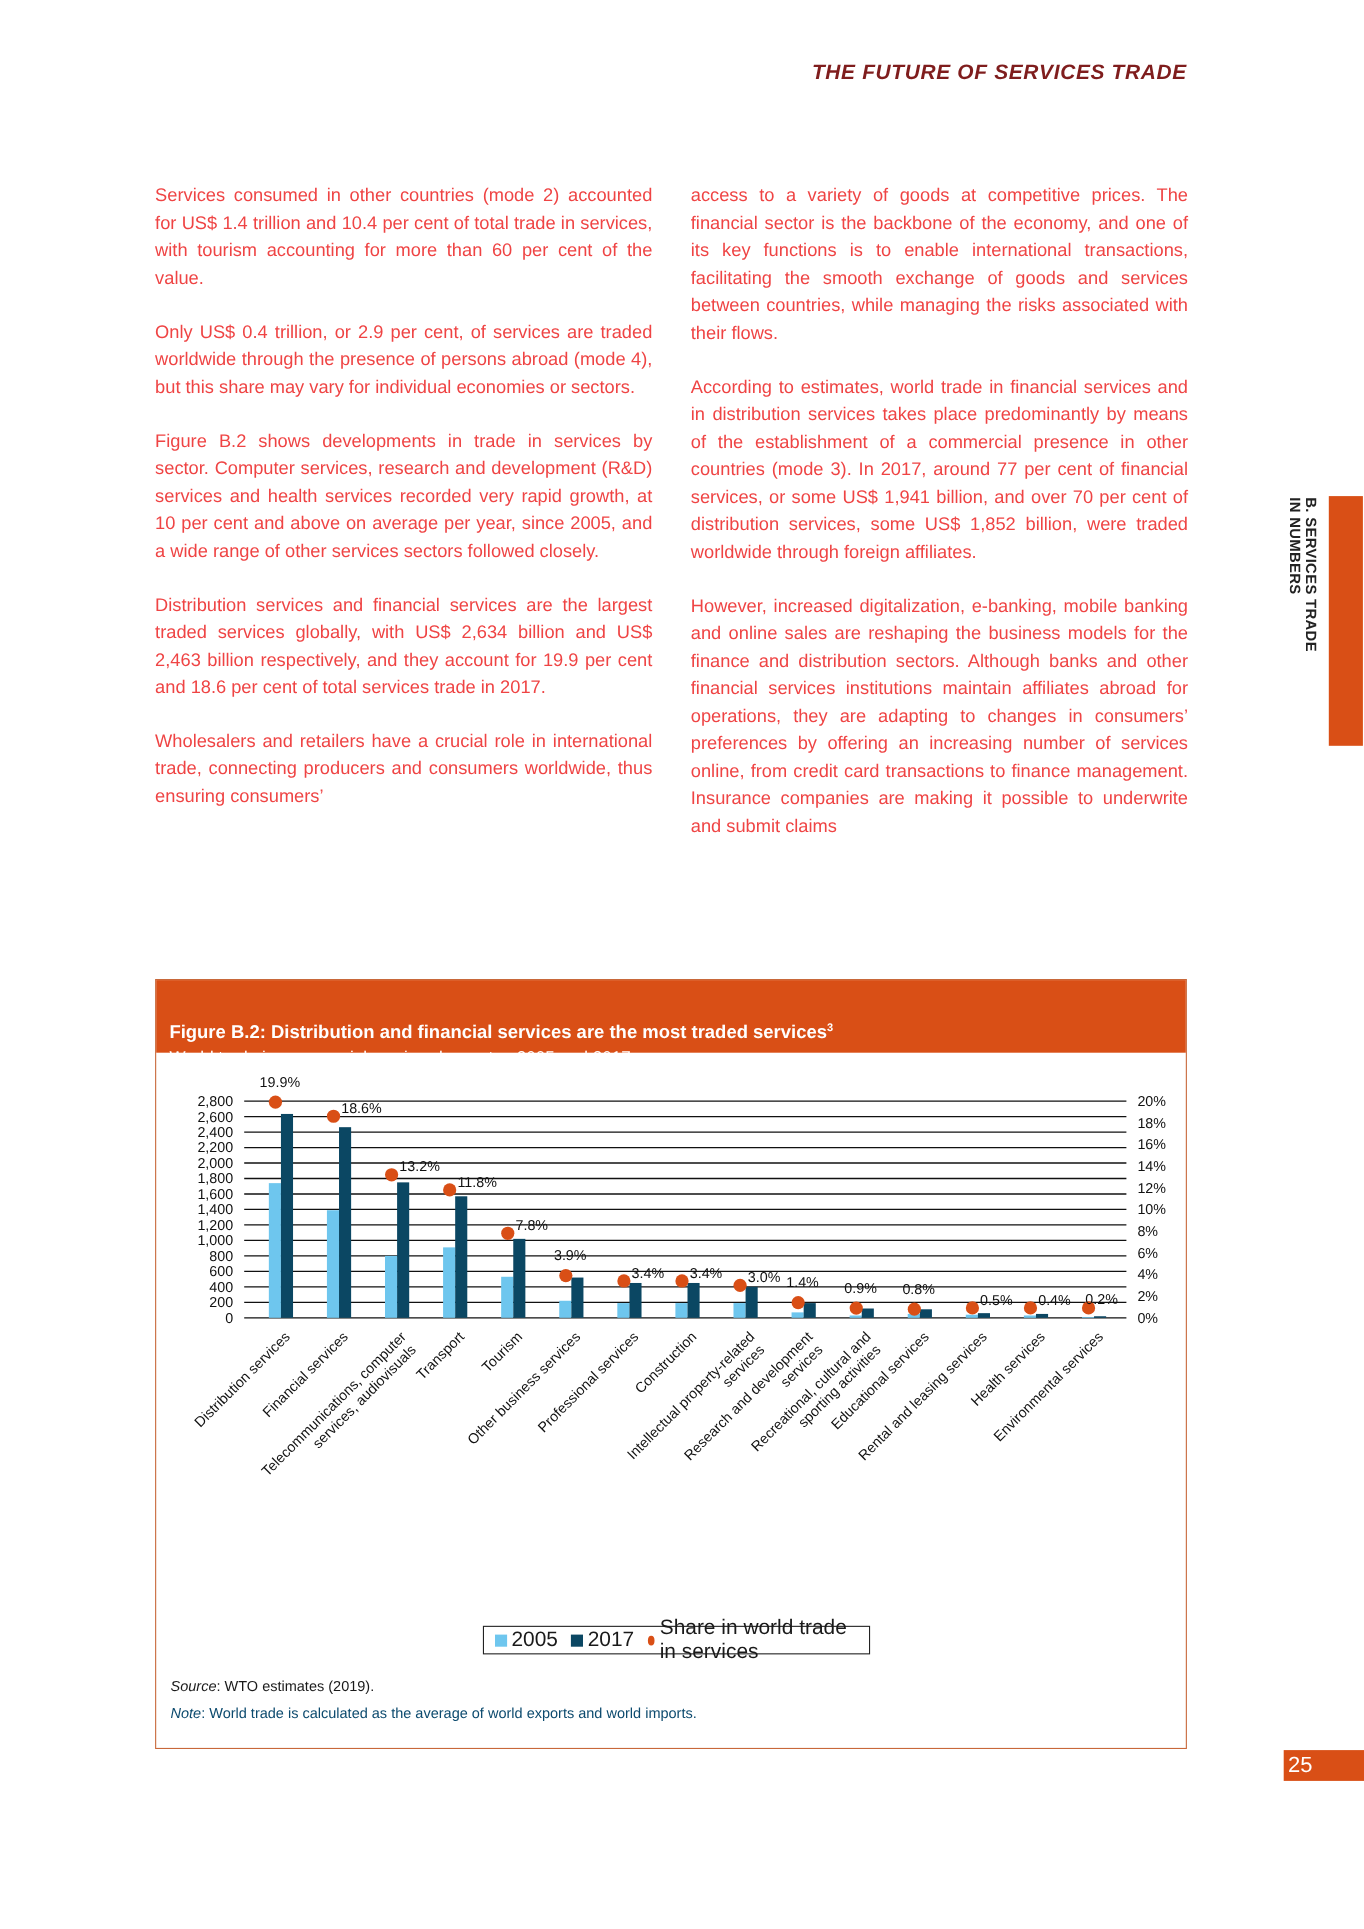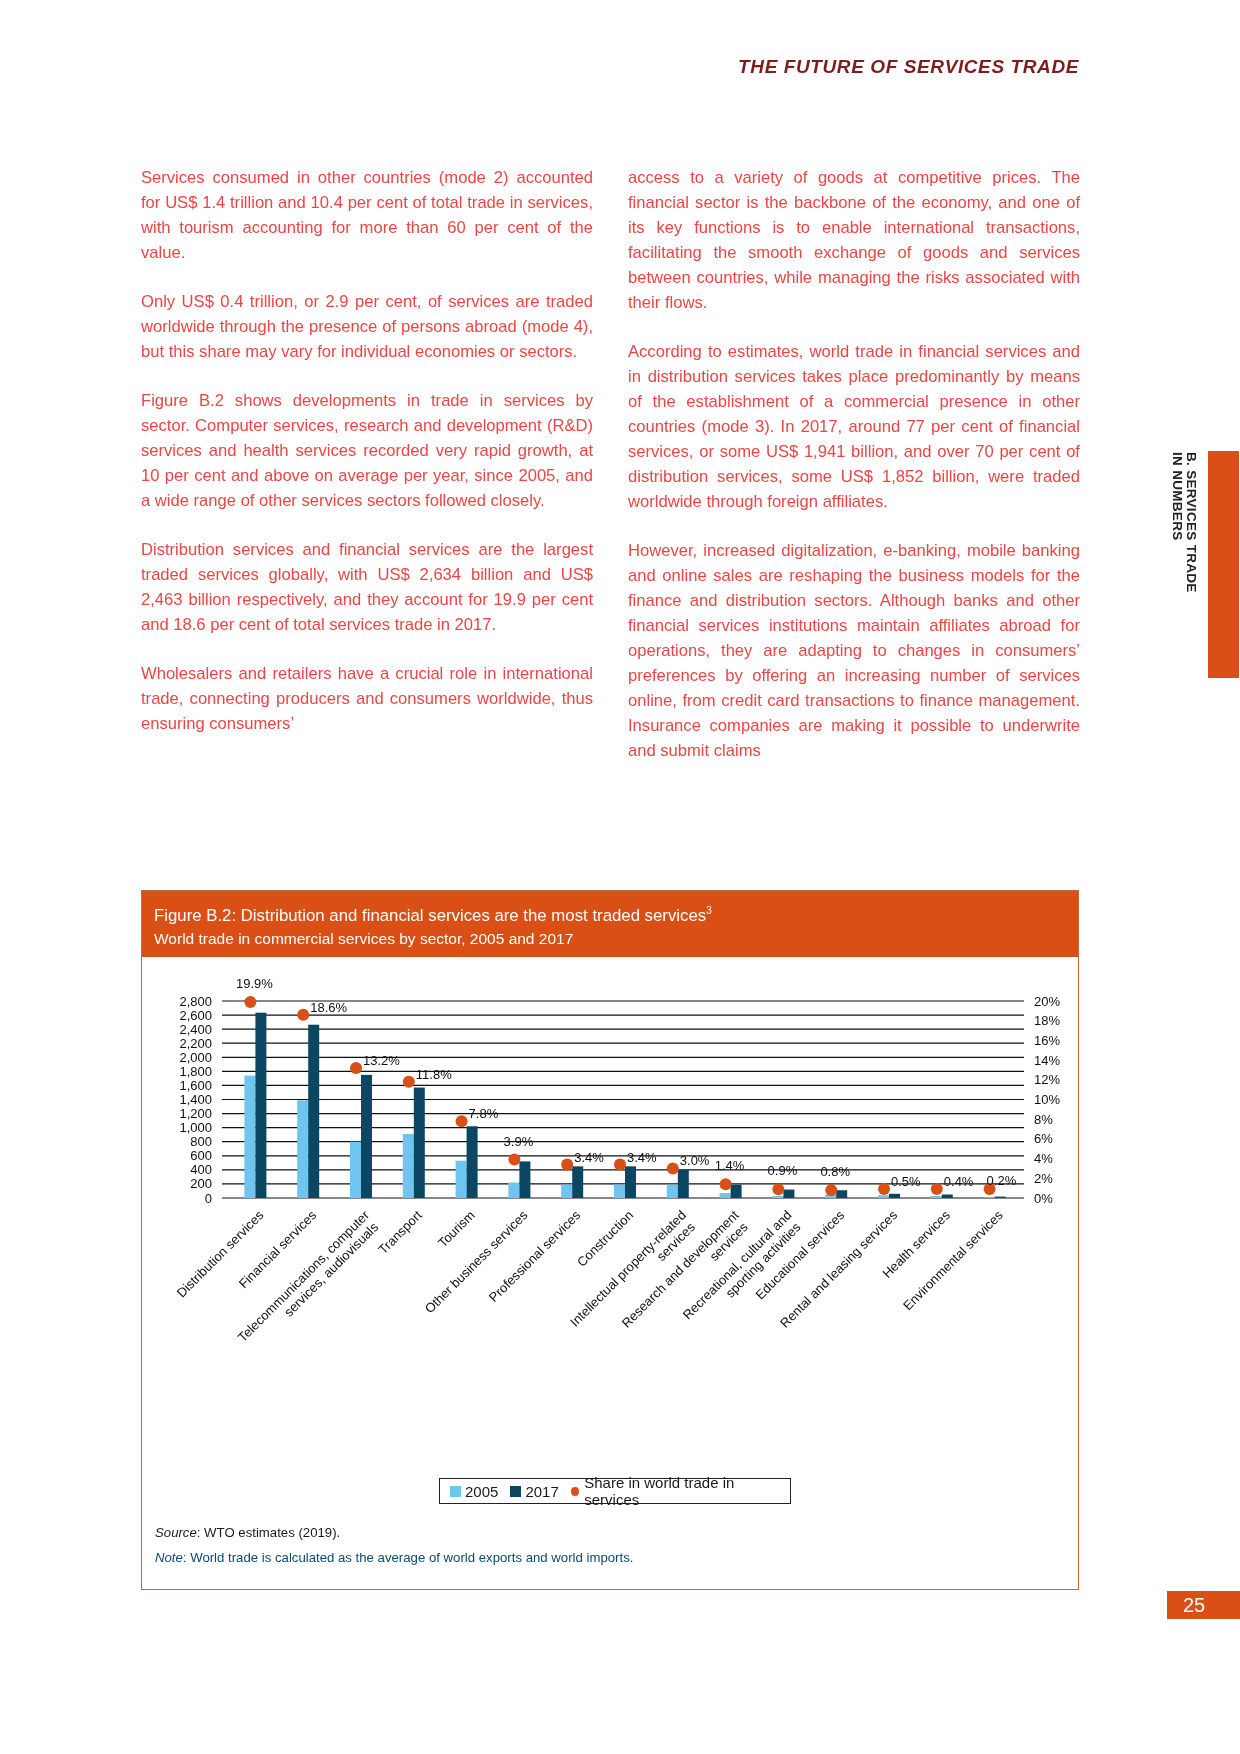--- a/index.html
+++ b/index.html
@@ -11,32 +11,32 @@
          text-align:justify; color:#ef4444; }
   .col.left { left:141px; }
   .col.right { left:628px; }
   .col p { margin:0 0 24px 0; }
   .side-tab { position:absolute; left:1208px; top:451px; width:31px; height:227px; background:#d94f16; }
   .side-label { position:absolute; left:1166px; top:452px; width:40px; height:230px; }
   .side-label span { position:absolute; left:0; top:0; transform-origin:0 0;
                      transform: translate(32px,0) rotate(90deg); white-space:nowrap;
                      font-size:13.5px; font-weight:bold; color:#222; line-height:14px; letter-spacing:0.3px; }
   .page-num { position:absolute; left:1167px; top:1591px; width:73px; height:28px; background:#d94f16;
-              color:#fff; font-size:20px; line-height:28px; padding-left:16px; box-sizing:border-box; }
+              color:#fff; font-size:20px; line-height:28px; padding-left:4px; box-sizing:border-box; }
   .figure { position:absolute; left:141px; top:890px; width:938px; height:700px;
             border:1px solid #c8683a; box-sizing:border-box; }
   .fig-head { background:#d94f16; color:#fff; height:66px; padding:10px 12px 0 12px; box-sizing:border-box; }
-  .fig-title { font-size:16.8px; font-weight:normal; line-height:20px; }
+  .fig-title { font-size:16.8px; font-weight:bold; line-height:20px;margin-top:24px; }
   .fig-title sup { font-size:10px; }
   .fig-sub { font-size:15.5px; line-height:22px; margin-top:2px; }
   .chart-svg { position:absolute; left:0; top:66px; }
   .fig-source { position:absolute; left:13px; top:634px; font-size:13.2px; color:#1a1a1a; }
   .fig-note { position:absolute; left:13px; top:659px; font-size:13.2px; color:#0c4a6e; }
   .legend { position:absolute; left:297px; top:587px; width:352px; height:26px; border:1px solid #222;
-            box-sizing:border-box; font-size:15px; display:flex; align-items:center; padding-left:10px; gap:4px; }
+            box-sizing:border-box; font-size:19px; display:flex; align-items:center; padding-left:10px; gap:4px; }
   .legend .sw { display:inline-block; width:11px; height:11px; margin-right:4px; }
   .legend .dot { display:inline-block; width:9px; height:9px; border-radius:50%; margin-right:5px; }
   .legend .item { display:flex; align-items:center; margin-right:8px; }
 </style>
 </head>
 <body>
 
 <div class="running-head">THE FUTURE OF SERVICES TRADE</div>
 
 <div class="col left">

